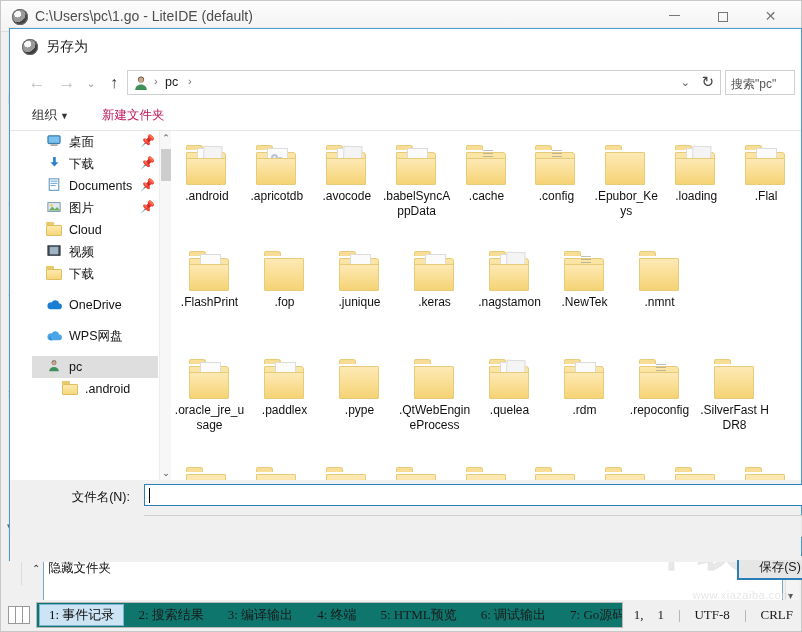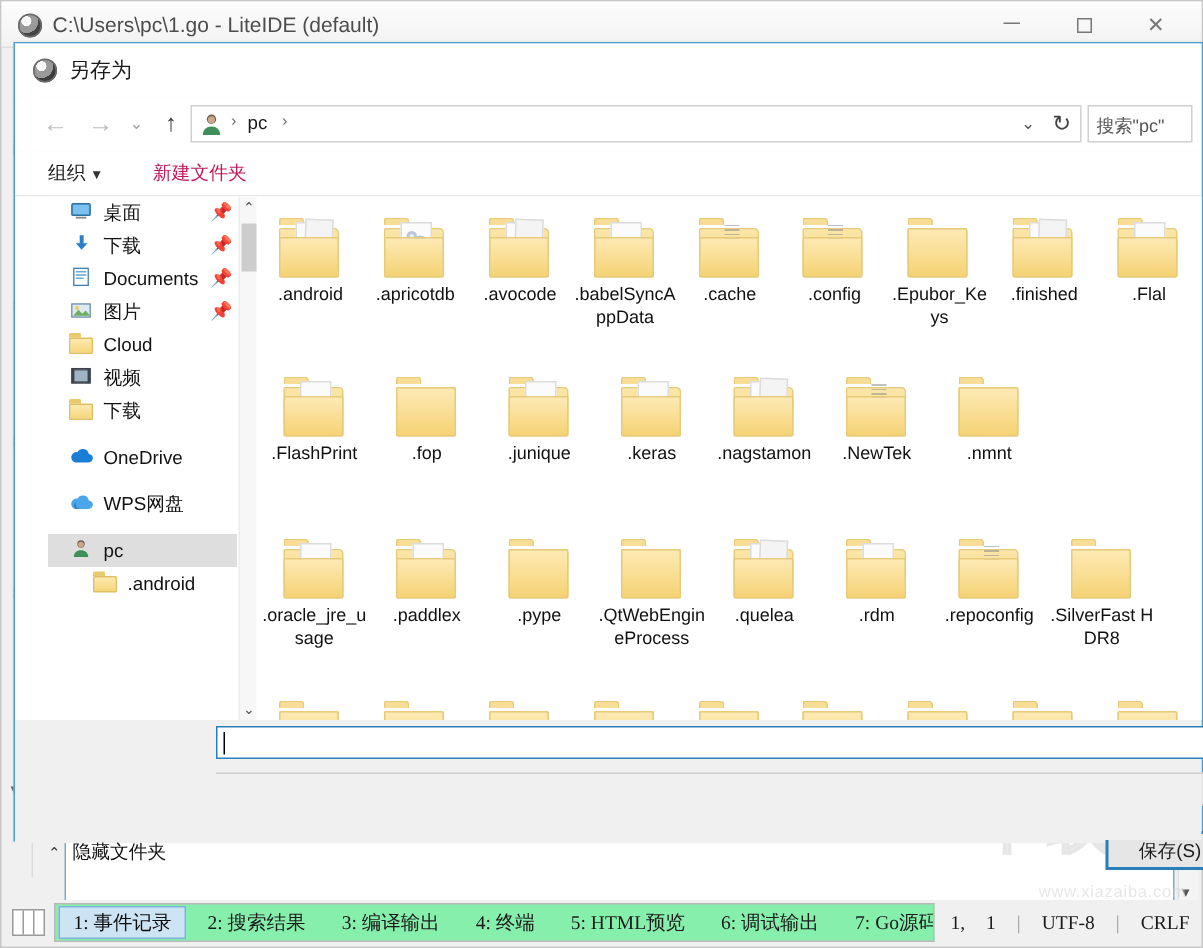--- a/index.html
+++ b/index.html
@@ -93,21 +93,21 @@
     display: flex; align-items: center;
   }
   #panel-toggle {
     width: 22px; height: 18px; margin-left: 6px; margin-right: 6px;
     border: 1px solid #9a9a9a; background:#fff;
     display:flex; align-items:stretch;
   }
   #panel-toggle i { display:block; width:7px; border-right:1px solid #9a9a9a; }
   #lite-tabs {
     flex: 1; height: 26px;
-    border: 1px solid #b9b9b9; background: #86efac;
+    border: 1px solid #b9b9b9; background: #0f766e;
     display: flex; align-items: center; overflow: hidden;
     margin-right: 4px;
   }
   .lite-tab {
     padding: 2px 10px; margin: 0 2px;
     font-family: "Liberation Serif","DejaVu Serif",serif;
     font-size: 13px; color: #1a1a1a; white-space: nowrap;
     cursor: default;
   }
   .lite-tab.active {
@@ -689,21 +689,21 @@
         <div class="fp-item">
           <div class="fp-icon-wrap">
               <div class="bigfolder">
                 <div class="bf-back"></div>
                 <div class="bf-tabtop"></div>
                 <div class="bf-paper"></div>
                 <div class="bf-paper2"></div>
                 <div class="bf-front"></div>
               </div>
             </div>
-          <div class="fp-label">.finished</div>
+          <div class="fp-label">.loading</div>
         </div>
         <div class="fp-item">
           <div class="fp-icon-wrap">
               <div class="bigfolder">
                 <div class="bf-back"></div>
                 <div class="bf-tabtop"></div>
                 <div class="bf-paper"></div>
                 <div class="bf-front"></div>
               </div>
             </div>
@@ -959,20 +959,21 @@
                 <div class="bf-tabtop"></div>
                 <div class="bf-front"></div>
               </div>
             </div>
           </div>
       </div>
     </div>
   </div>
 
   <div id="dlg-fields">
+    <div class="field-label" id="lbl-filename">文件名(N):</div>
     <div id="input-filename">
       <span class="caret"></span>
       <span></span>
     </div>
     <div class="field-label" id="lbl-filetype">保存类型(T):</div>
     <div id="combo-filetype">
       <span class="val">go (*.go)</span>
     </div>
   </div>
 

